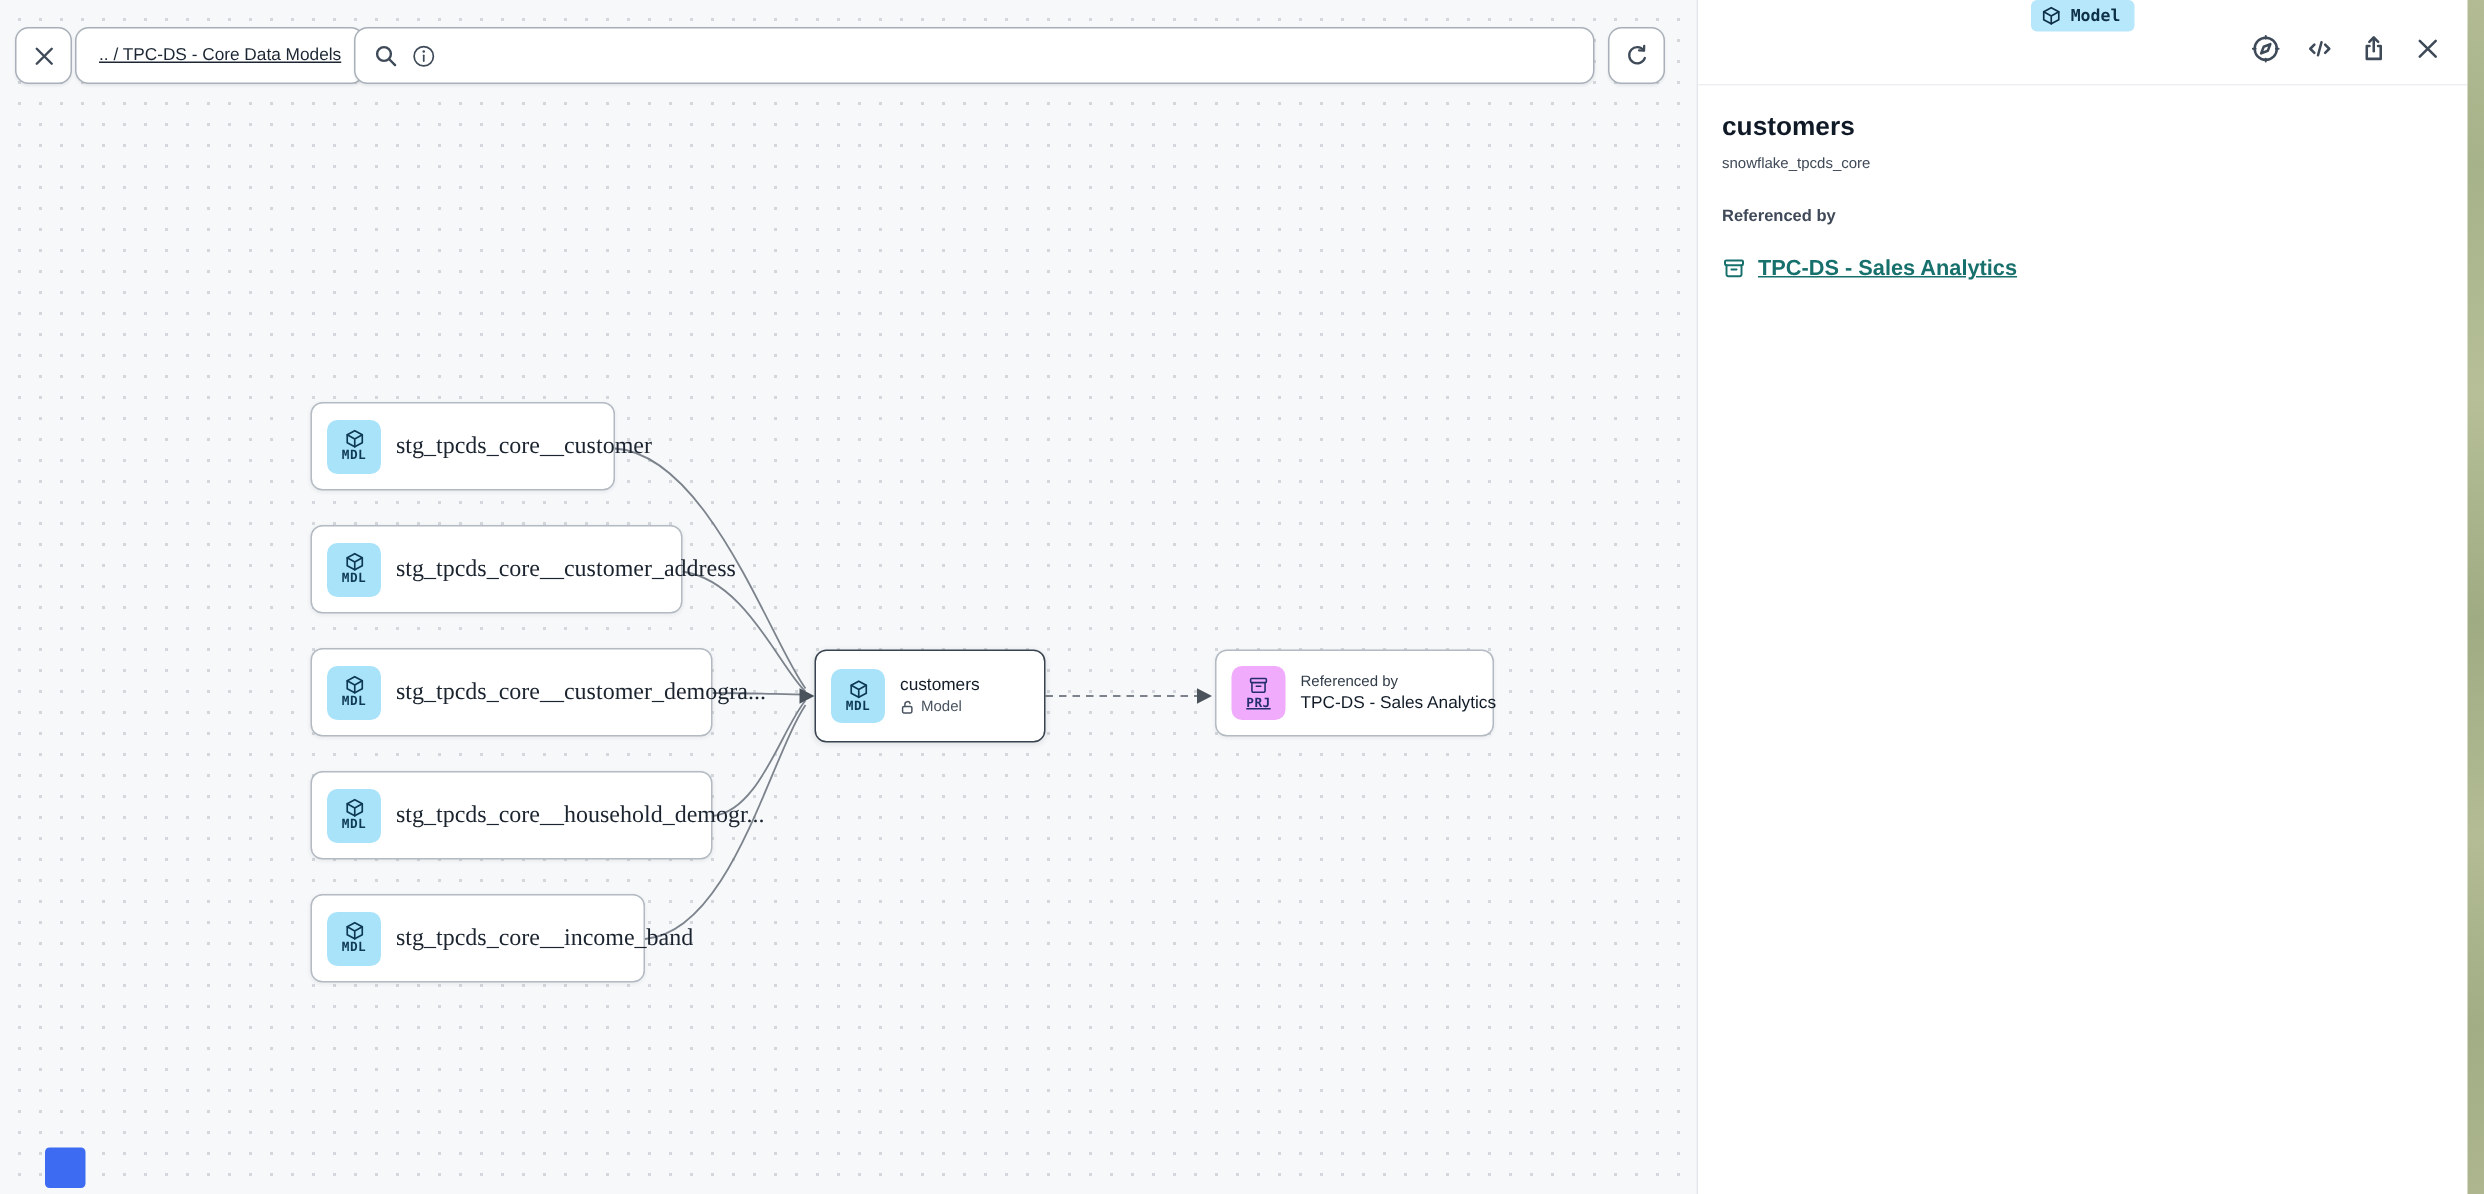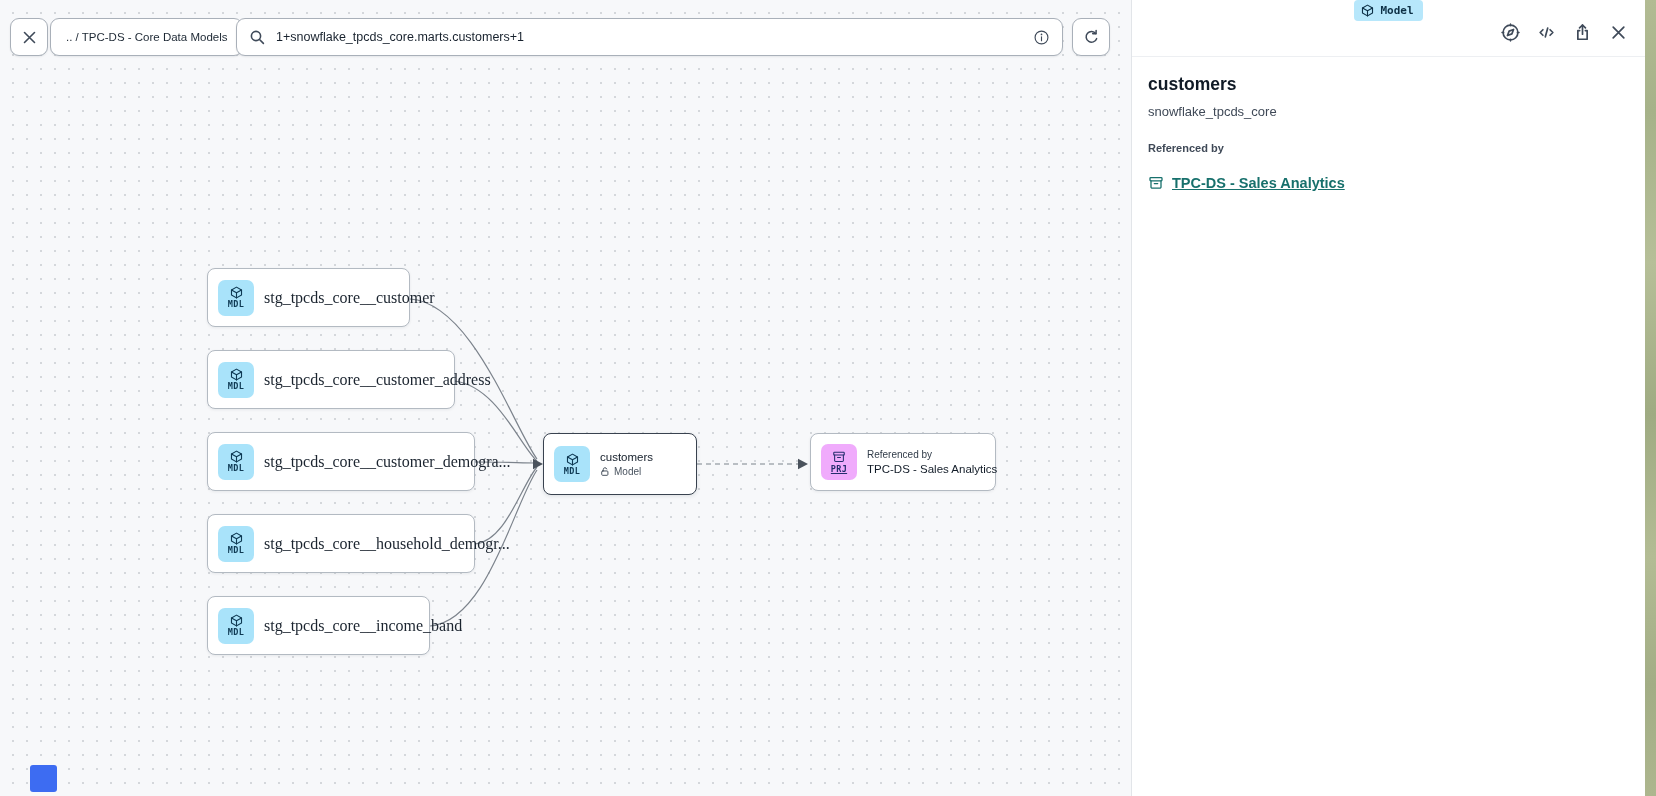--- a/index.html
+++ b/index.html
@@ -15,21 +15,21 @@
     background-image:radial-gradient(circle, #d4d7db 1px, rgba(212,215,219,0) 1.2px);
     background-size:14px 14px; background-position:6px 6px;
   }
   .tool {
     position:absolute; top:18px; height:38px; background:#fff;
     border:1px solid #a9b0b9; border-radius:9px;
     box-shadow:0 1px 2px rgba(15,23,42,.08);
     display:flex; align-items:center;
   }
   .tool-close { left:10px; width:38px; justify-content:center; cursor:pointer; }
-  .tool-crumb { left:50px; padding:0 15px; font-size:11.5px; font-weight:500; color:#1c2733; cursor:pointer; }
+  .tool-crumb { left:50px; padding:0 15px; font-size:11.5px; font-weight:500; color:#1c2733; cursor:pointer;text-decoration:underline; }
   .tool-search { left:236px; width:827px; padding:0 12px; gap:9px; }
   .tool-search input {
     border:none; outline:none; flex:1; background:transparent;
     font-family:"Liberation Sans", sans-serif; font-size:12.5px; color:#18222e;
   }
   .tool-refresh { left:1072px; width:38px; justify-content:center; cursor:pointer; }
   svg.ic { stroke:#3f4a59; fill:none; stroke-width:1.6; stroke-linecap:round; stroke-linejoin:round; display:block; }
   
   .edges { position:absolute; left:0; top:0; pointer-events:none; }
   .node {
@@ -62,21 +62,21 @@
   .chip {
     display:flex; align-items:center; gap:6px; background:#b7e7fb; color:#0d3046;
     border-radius:4px; padding:4px 9px 4px 7px;
     font-family:"DejaVu Sans Mono", monospace; font-size:11px; font-weight:bold;
   }
   .chip svg { stroke:#0d3046; }
   .head-icons { margin-left:auto; display:flex; gap:14px; align-items:center; }
   .ibtn { width:22px; height:22px; display:flex; align-items:center; justify-content:center; cursor:pointer; }
   .title-block { padding:17px 16px 6px; }
   .ptitle { font-size:17.5px; font-weight:bold; color:#101a26; margin:0 0 9px; }
-  .psub { font-size:13px; color:#3f4957; }
+  .psub { font-size:10px; color:#3f4957; }
   .tabs { display:flex; padding:0 14px; margin-top:16px; border-bottom:1px solid #e8eaee; }
   .tab {
     padding:15px 17px 13px; font-size:13px; color:#5a6573; cursor:pointer;
     display:flex; align-items:center; gap:8px; border-bottom:3px solid transparent; margin-bottom:-1px;
   }
   .tab.active { color:#17706c; font-weight:bold; border-bottom-color:#17706c; }
   .count-badge {
     background:#17706c; color:#fff; font-size:10.5px; font-weight:bold;
     min-width:21px; height:17px; border-radius:9px; padding:0 6px;
     display:flex; align-items:center; justify-content:center;
@@ -117,21 +117,20 @@
       </svg>
   </div>
   <div class="tool tool-crumb">
     <span>.. / TPC-DS - Core Data Models</span>
   </div>
   <div class="tool tool-search">
     <svg class="ic" width="16" height="16" viewBox="0 0 16 16">
         <circle cx="7" cy="7" r="4.6"></circle>
         <path d="M10.5 10.5 L14.4 14.4"></path>
       </svg>
-    <input class="search" type="text" value="1+snowflake_tpcds_core.marts.customers+1" style="">
     <svg class="ic" width="17" height="17" viewBox="0 0 18 18" style="stroke-width:1.2">
         <circle cx="9" cy="9" r="6.8"></circle>
         <path d="M9 8.3 V12.4"></path>
         <circle cx="9" cy="5.7" r=".9" fill="#3f4a59" stroke="none"></circle>
       </svg>
   </div>
   <div class="tool tool-refresh">
     <svg class="ic" width="17" height="17" viewBox="0 0 18 18">
         <path d="M14.4 10.2 A5.7 5.7 0 1 1 13.6 4.9"></path>
         <path d="M13.9 1.6 L13.8 5.1 L10.3 4.9"></path>

